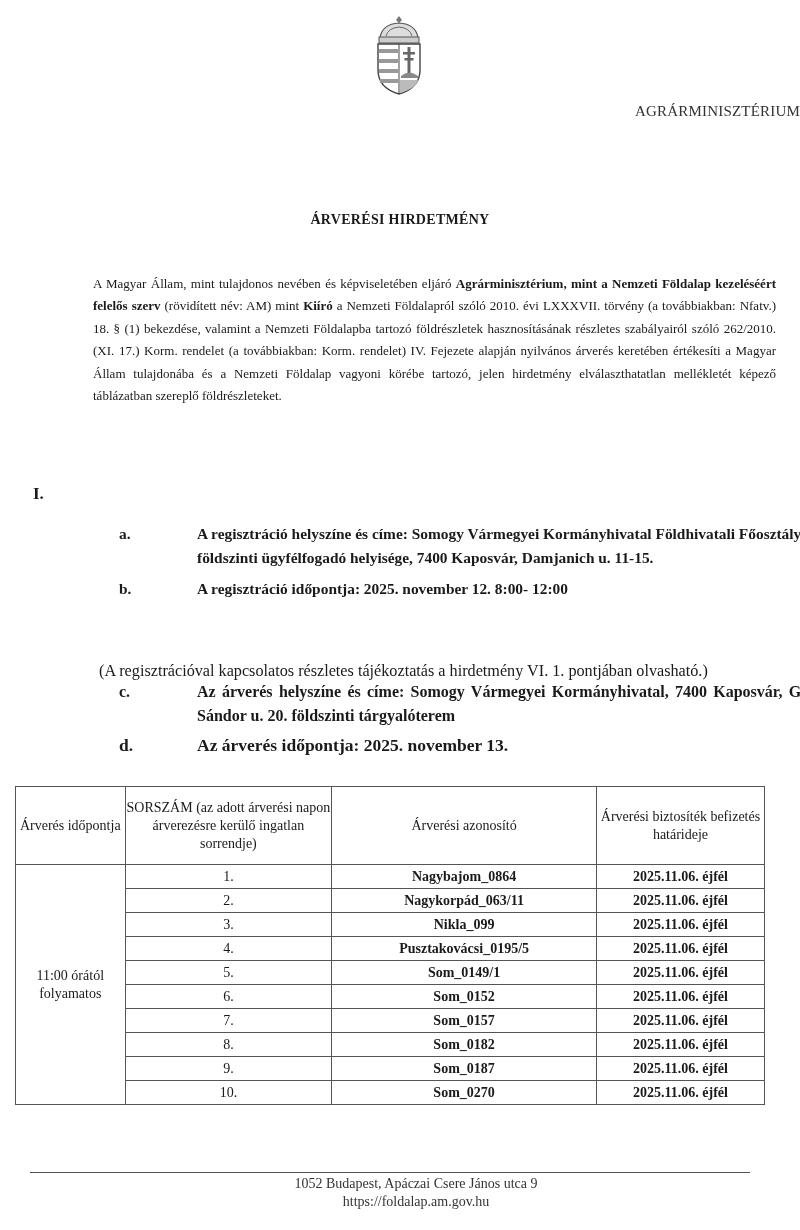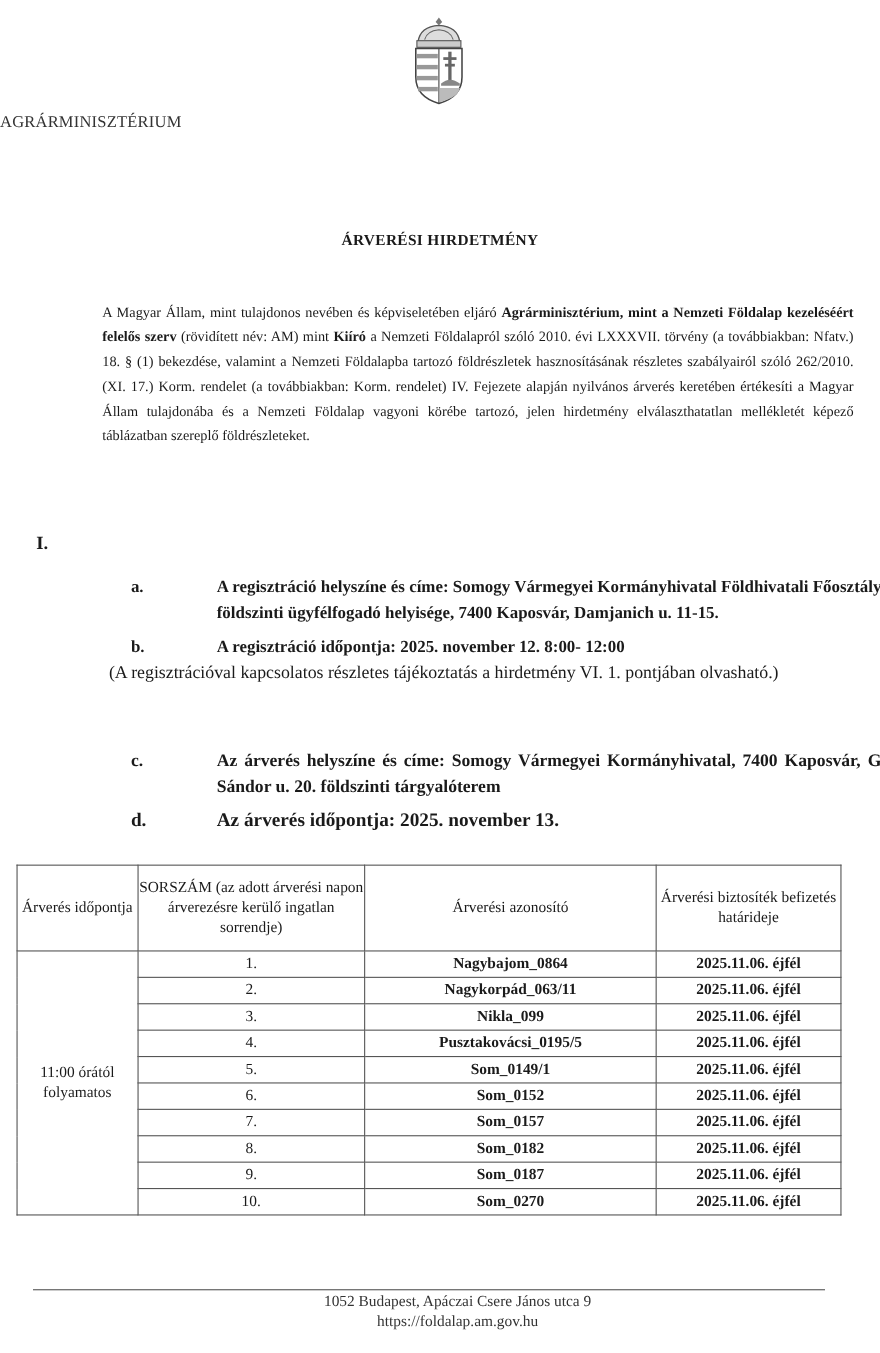--- a/index.html
+++ b/index.html
@@ -3,40 +3,40 @@
 <meta charset="utf-8">
 <style>
   html, body { margin: 0; padding: 0; background: #ffffff; }
   body {
     width: 800px; height: 1230px; position: relative; overflow: hidden;
     font-family: "Liberation Serif", "DejaVu Serif", serif; color: #1a1a1a;
   }
   .abs { position: absolute; }
   #crest { left: 366px; top: 14px; width: 62px; width: 66px; height: 84px; }
   #ministry {
-    left: 0; width: 800px; top: 103px; text-align: left;
+    left: 0; width: 800px; top: 103px; text-align: right;
     font-size: 15px; letter-spacing: 0.2px; color: #333;
   }
   #title {
     left: 0; width: 800px; top: 212px; text-align: center;
     font-size: 14px; font-weight: bold; letter-spacing: 0.3px;
   }
   #intro {
     left: 93px; width: 683px; top: 273px;
     font-size: 13px; line-height: 22.4px; text-align: justify;
   }
   #roman { left: 33px; top: 484px; font-size: 17px; font-weight: bold; }
   .item { position: absolute; font-size: 15.4px; font-weight: bold; line-height: 24px; }
   .item .lbl { position: absolute; left: 0; top: 0; }
   .item .txt { position: absolute; left: 30px; top: 0; margin-left: 48px; }
   #item-a { left: 119px; top: 522px; width: 660px; }
   #item-a .txt { width: 630px; }
   #item-b { left: 119px; top: 577px; width: 660px; }
   #note {
-    left: 99px; width: 680px; top: 600px; font-size: 16.2px; line-height: 22px;
+    left: 99px; width: 680px; top: 660px; font-size: 16.2px; line-height: 22px;
   }
   #item-c { left: 119px; top: 680px; width: 660px; font-size: 16px; }
   #item-c .txt { width: 630px; text-align: justify; }
   #item-d { left: 119px; top: 733px; width: 660px; font-size: 17.5px; }
 
   table#schedule {
     position: absolute; left: 15px; top: 786px; width: 750px;
     border-collapse: collapse; font-size: 14px;
   }
   #schedule th, #schedule td {

